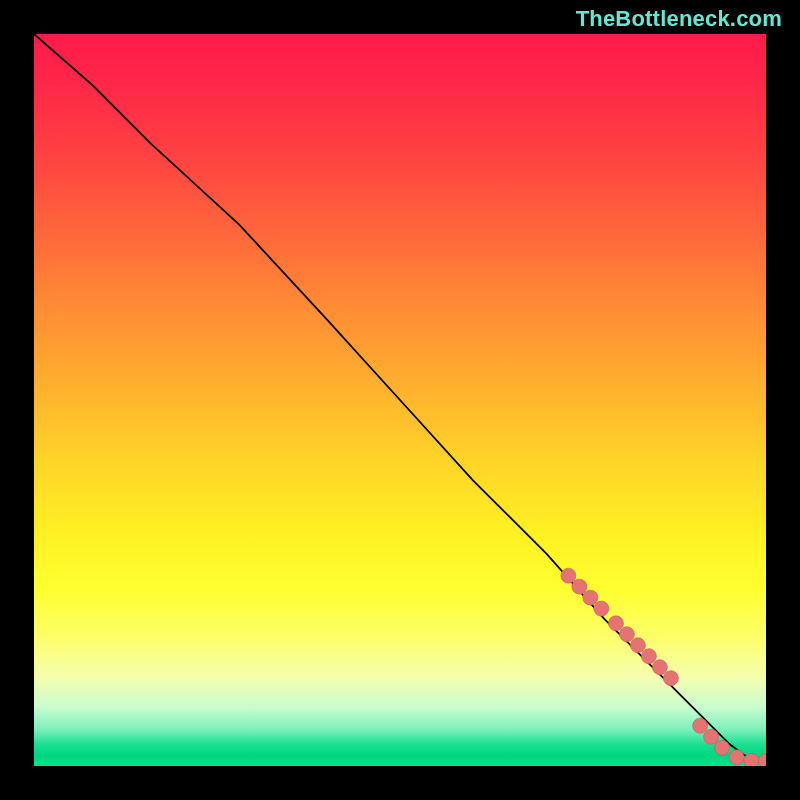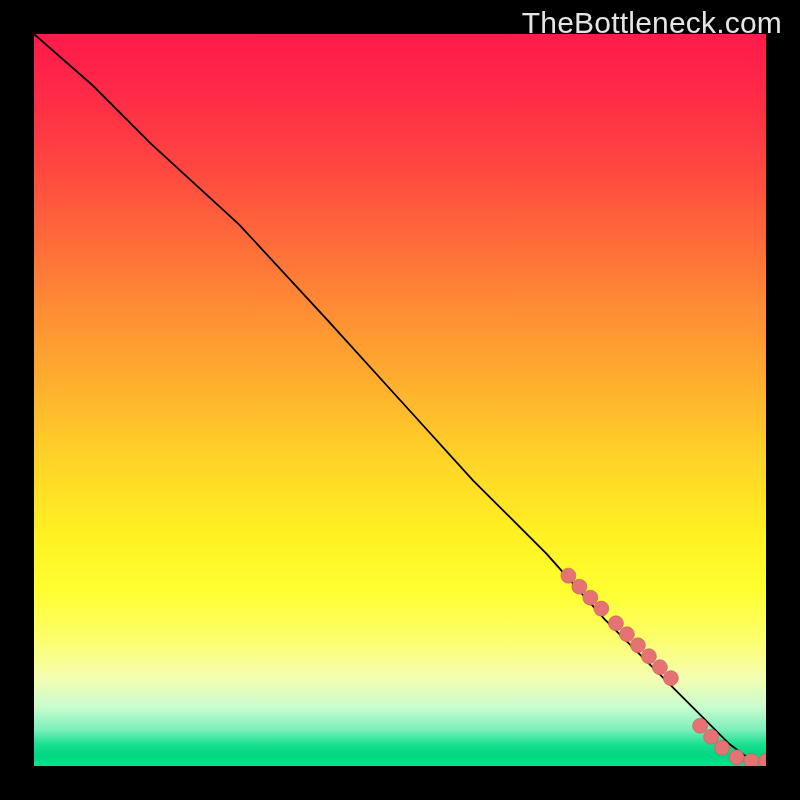--- a/index.html
+++ b/index.html
@@ -14,23 +14,23 @@
   .frame {
     position: relative;
     width: 800px;
     height: 800px;
     background: #000000;
   }
   .watermark {
     position: absolute;
     top: 6px;
     right: 18px;
-    color: #e5e5e5;
-    font-size: 30px;
-    font-weight: 400;
+    color: #5eead4;
+    font-size: 22px;
+    font-weight: 700;
     letter-spacing: 0.2px;
     user-select: none;
   }
   .plot {
     position: absolute;
     left: 34px;
     top: 34px;
     width: 732px;
     height: 732px;
     

